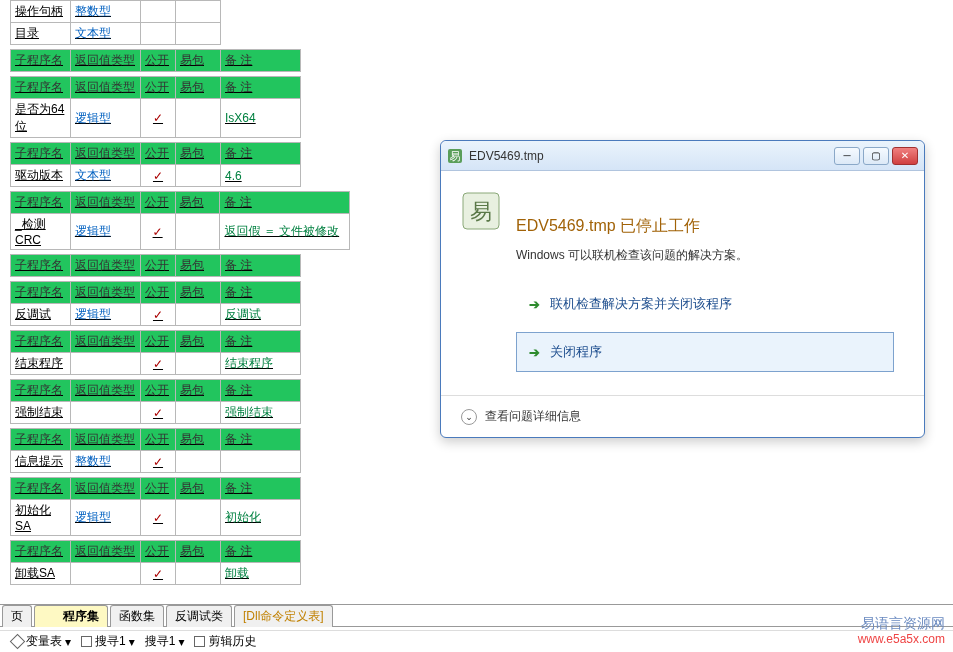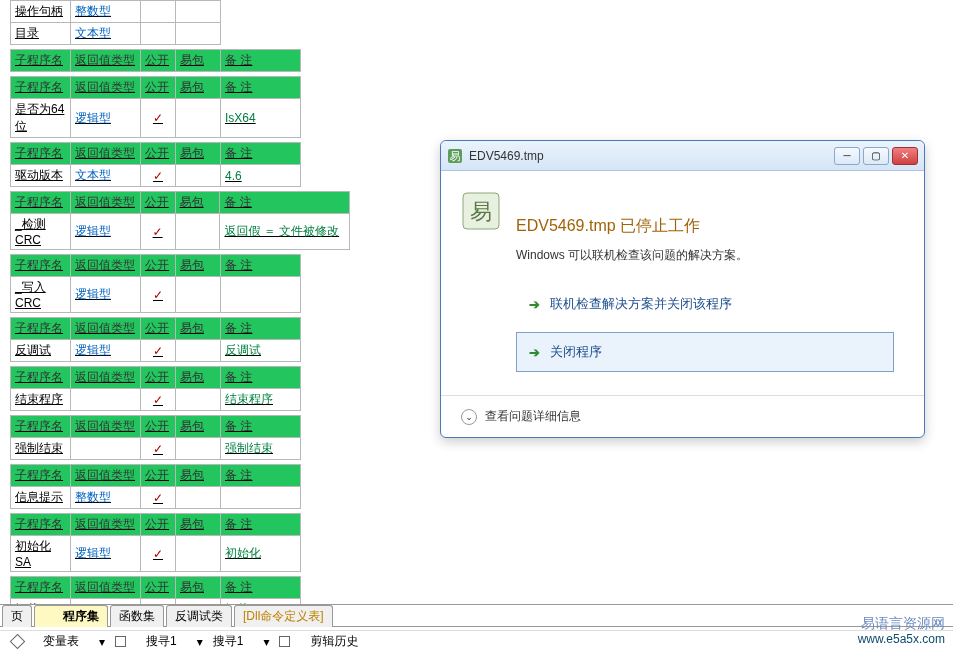--- a/index.html
+++ b/index.html
@@ -10,42 +10,42 @@
 .prop-table .hdr td{background:#22c55e;color:#333;}
 .blue{color:#0060c0;}
 .green{color:#008040;}
 .tick{color:#a00;text-align:center;}
 .sub-block{margin-top:4px;margin-bottom:2px;}
 .tabs-bar{position:absolute;bottom:25px;left:0;width:953px;height:23px;border-top:1px solid #999;border-bottom:1px solid #999;display:flex;align-items:center;background:#fff;}
 .tab{padding:2px 8px;border:1px solid #999;border-bottom:none;margin-left:2px;font-size:12px;background:#f0f0f0;cursor:pointer;border-radius:3px 3px 0 0;}
 .tab.active{background:#fef9c3;font-weight:bold;padding-left:28px;}
 .tab.amber{color:#c08000;}
 .toolbar{position:absolute;bottom:0;left:0;width:953px;height:22px;display:flex;align-items:center;gap:10px;padding-left:12px;background:#fff;border-top:1px solid #ddd;}
-.tool-item{display:flex;align-items:center;gap:20px;font-size:12px;cursor:pointer;}
+.tool-item{display:flex;align-items:center;gap:3px;font-size:12px;cursor:pointer;}
 .tool-icon{display:inline-block;width:11px;height:11px;border:1px solid #666;}
 .dialog{position:absolute;top:140px;left:440px;width:485px;border:1px solid #4a7abc;border-radius:6px;background:#fff;box-shadow:0 4px 12px rgba(0,0,0,0.2);}
 .dialog-titlebar{height:30px;background:linear-gradient(#eaf3fc,#d5e5f7);border-radius:6px 6px 0 0;display:flex;align-items:center;padding:0 6px;border-bottom:1px solid #b0c4de;}
 .dialog-icon{width:16px;height:16px;margin-right:6px;display:inline-flex;align-items:center;justify-content:center;}
 .dialog-title{flex:1;font-size:12px;color:#333;}
 .win-btns{display:flex;gap:3px;}
 .win-btn{width:26px;height:18px;border:1px solid #8aa8c8;border-radius:3px;display:flex;align-items:center;justify-content:center;cursor:pointer;font-size:10px;background:linear-gradient(#f5faff,#dce9f7);}
 .win-btn.close{background:linear-gradient(#f08080,#d04040);border-color:#a03030;color:#fff;}
 .dialog-body{padding:20px 30px 15px 20px;}
 .dialog-main{display:flex;gap:15px;margin-bottom:20px;}
 .dialog-app-icon{width:40px;height:40px;flex-shrink:0;}
 .dialog-heading{font-size:16px;color:#a16207;margin-bottom:10px;margin-top:25px;}
 .dialog-text{font-size:12px;color:#333;}
 .dialog-options{margin-left:55px;}
 .dialog-option{border:1px solid transparent;padding:10px 12px;margin-bottom:8px;display:flex;align-items:center;gap:10px;cursor:pointer;font-size:13px;color:#1e4e8e;}
 .dialog-option.highlighted{border:1px solid #7da2ce;background:#eaf3fc;}
 .arrow{color:#2e8b2e;font-weight:bold;}
 .dialog-footer{border-top:1px solid #ddd;padding:12px 20px;display:flex;align-items:center;gap:8px;font-size:12px;color:#333;cursor:pointer;}
 .chevron{width:16px;height:16px;border:1px solid #999;border-radius:8px;display:flex;align-items:center;justify-content:center;font-size:9px;}
 .watermark{position:absolute;bottom:4px;right:8px;text-align:right;color:#6a8ac0;font-size:14px;line-height:1.3;}
-.watermark .url{font-size:12px;color:#0c4a6e;margin-left:38px;}
+.watermark .url{font-size:12px;color:#ef4444;margin-left:38px;}
 .c1{width:60px;}.c2{width:70px;}.c3{width:35px;}.c4{width:45px;}.c5{width:80px;}
 </style>
 </head>
 <body>
 
 <div class="left-panel">
   <table class="prop-table">
     <tbody>
         <tr>
           <td class="c1">操作句柄</td>
@@ -138,27 +138,20 @@
       <div class="sub-block">
         <table class="prop-table">
   <tbody>
             <tr class="hdr">
               <td class="c1">子程序名</td>
               <td class="c2">返回值类型</td>
               <td class="c3">公开</td>
               <td class="c4">易包</td>
               <td class="c5">备 注</td>
             </tr>
-  <tr>
-              <td class="c1">_写入CRC</td>
-              <td class="c2 blue">逻辑型</td>
-              <td class="c3 tick">✓</td>
-              <td class="c4"></td>
-              <td class="c5 "></td>
-            </tr>
   </tbody>
         </table>
       </div>
       <div class="sub-block">
         <table class="prop-table">
   <tbody>
             <tr class="hdr">
               <td class="c1">子程序名</td>
               <td class="c2">返回值类型</td>
               <td class="c3">公开</td>

